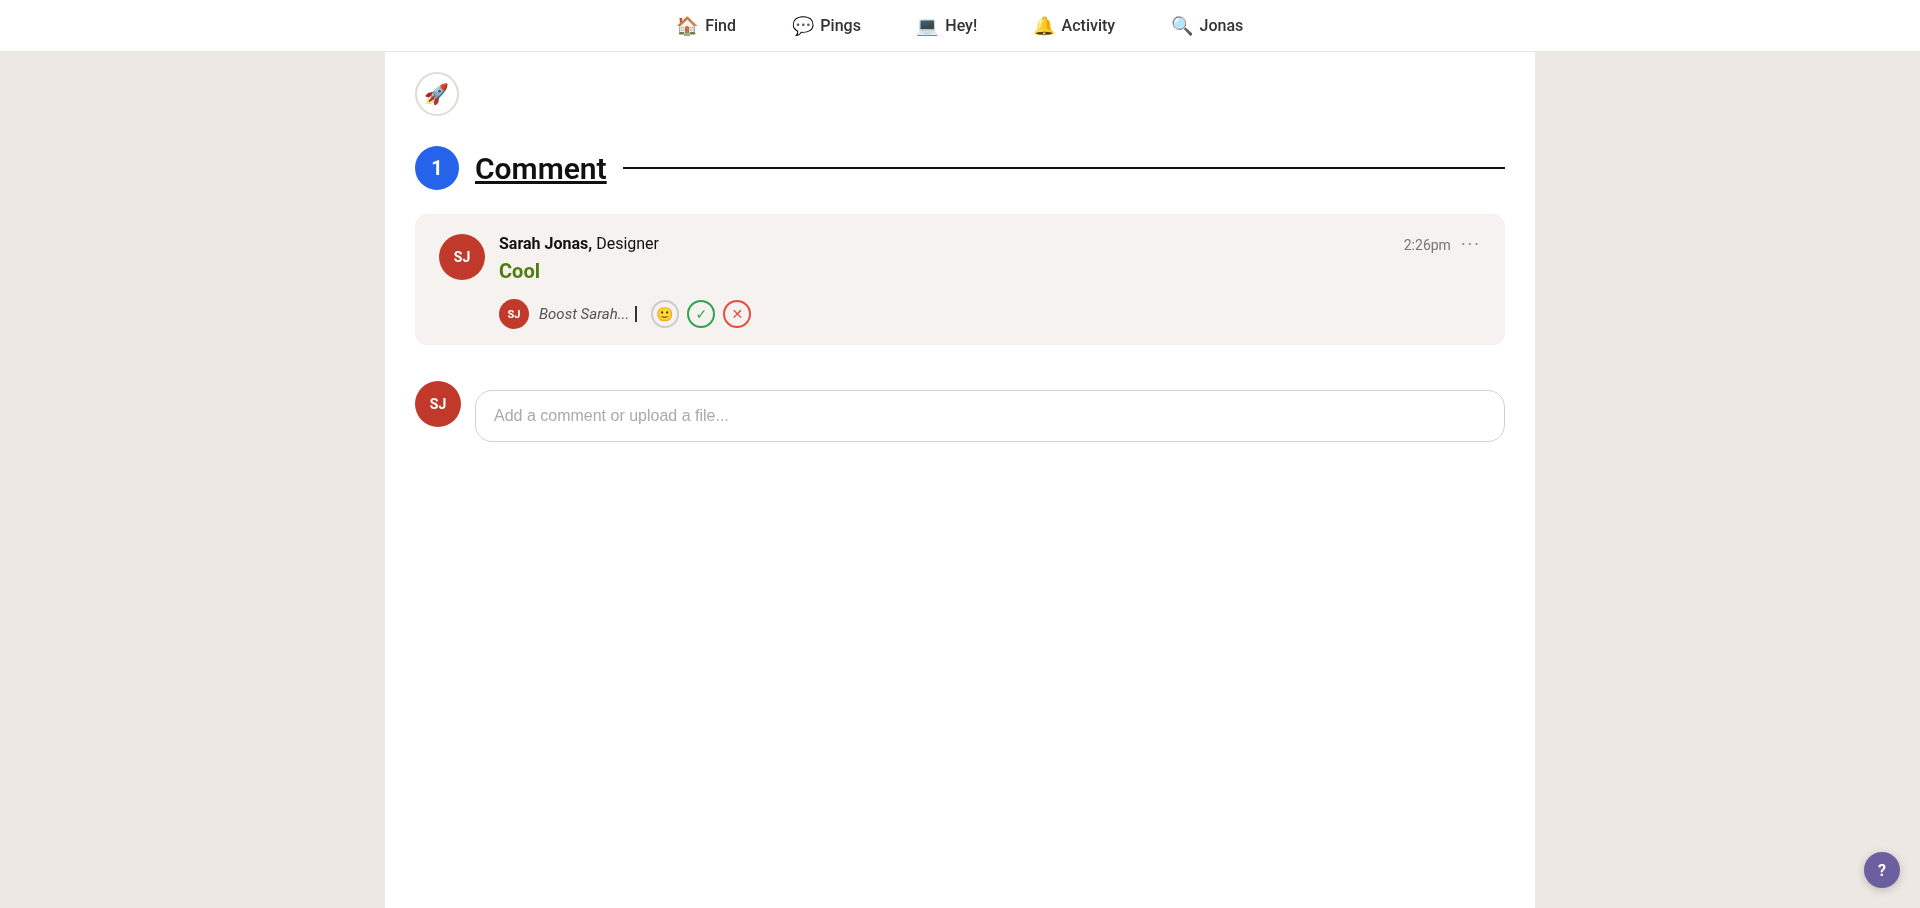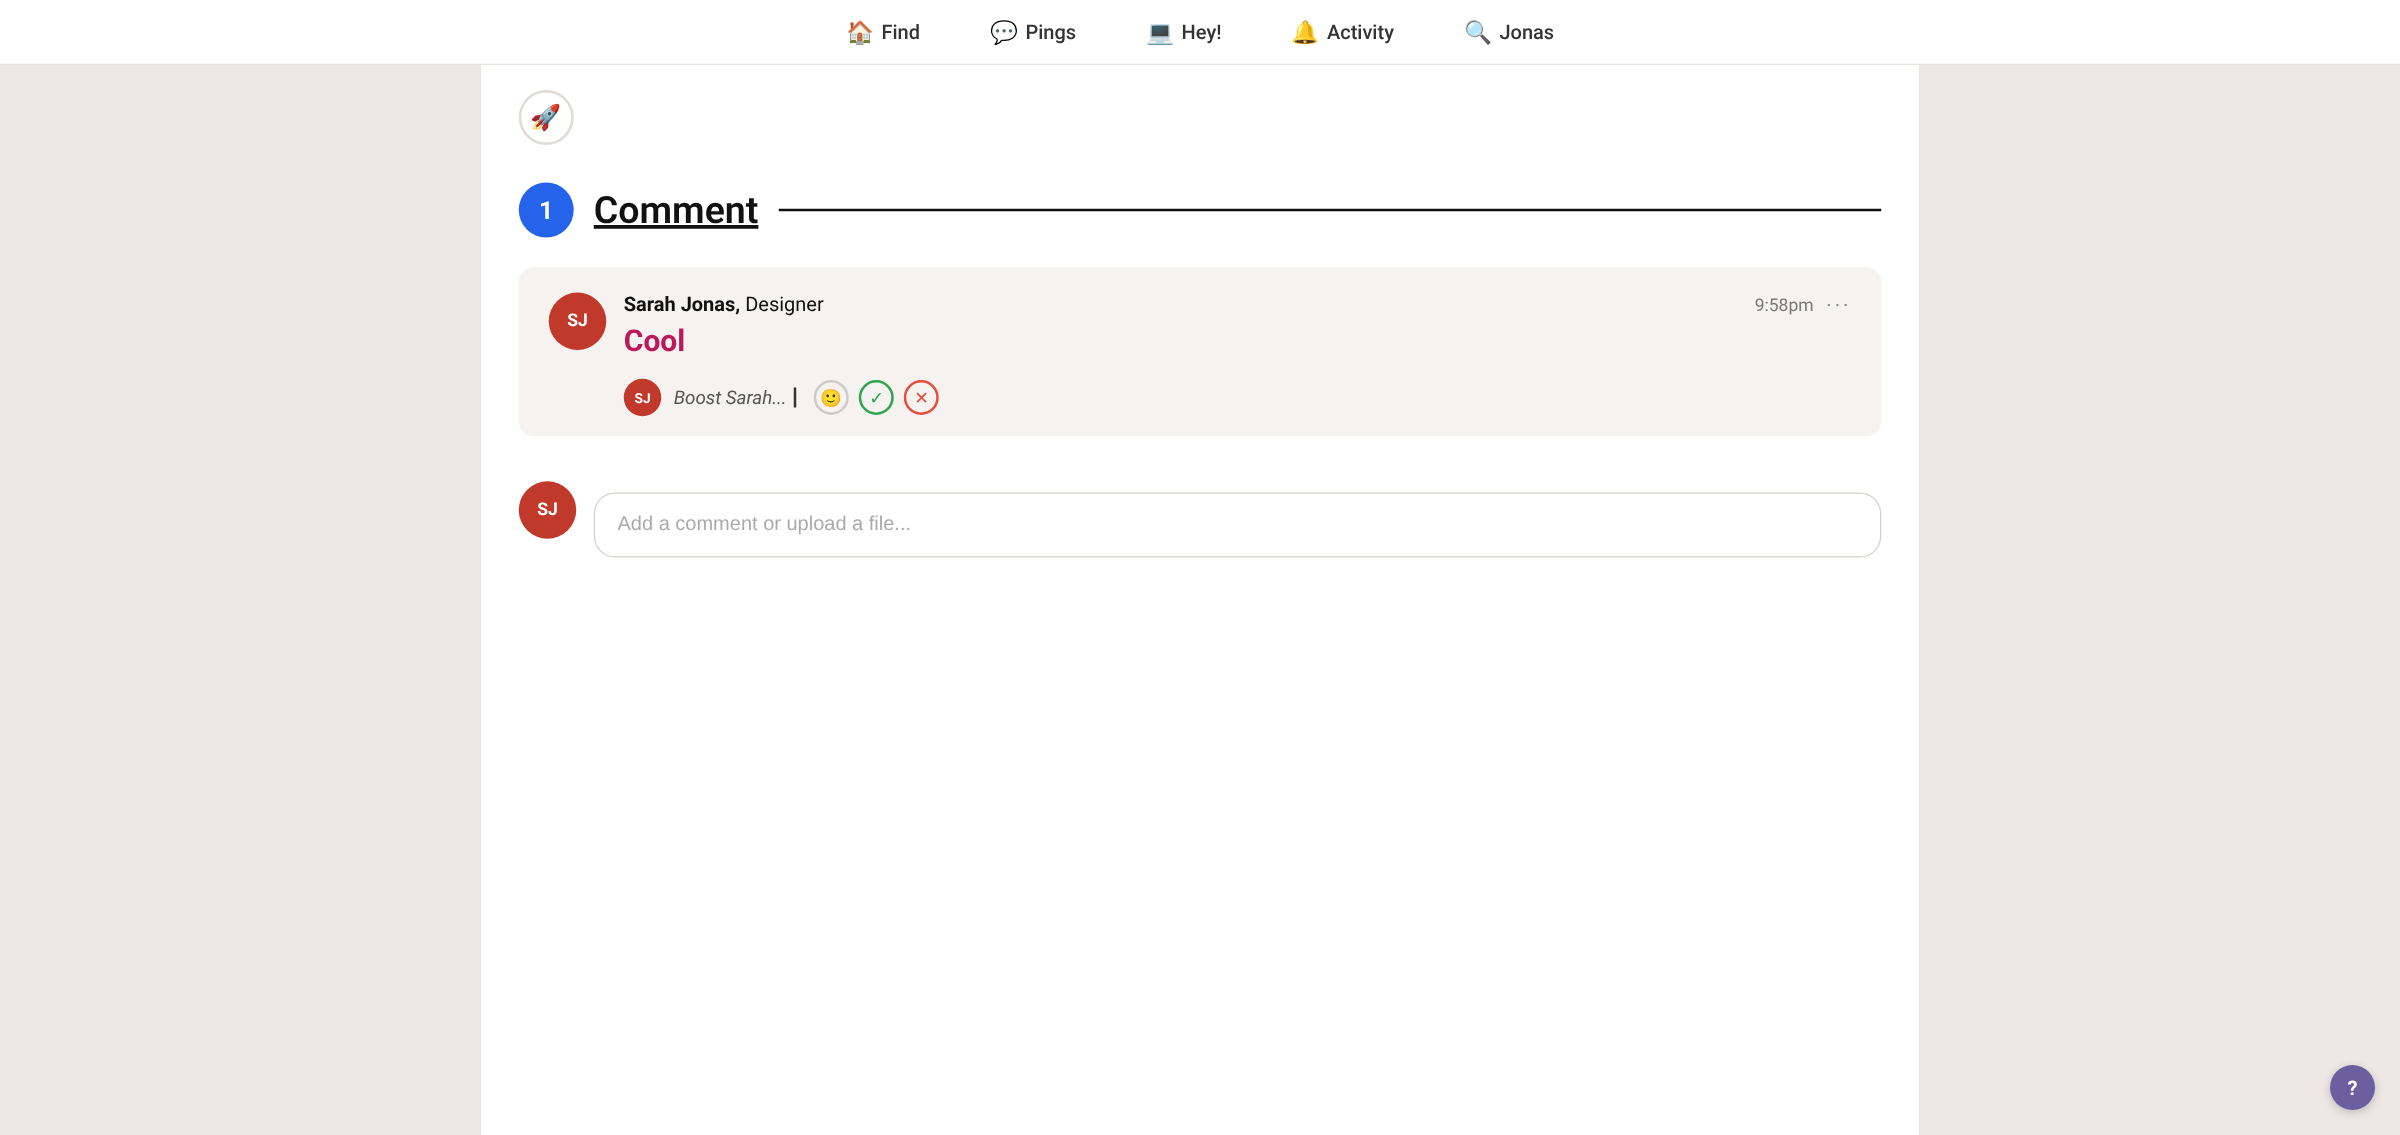--- a/index.html
+++ b/index.html
@@ -193,23 +193,23 @@
       font-size: 18px;
       color: #888;
       letter-spacing: 2px;
     }
     .comment-text {
       font-size: 16px;
       color: #333;
       margin-bottom: 14px;
     }
     .comment-boost-text {
-      font-size: 24px;
-      font-weight: 700;
-      color: #be185d;
+      font-size: 20px;
+      font-weight: 700;
+      color: #4d7c0f;
       margin-bottom: 16px;
     }
 
     
     .boost-row {
       display: flex;
       align-items: center;
       gap: 10px;
     }
     .boost-avatar {
@@ -366,21 +366,21 @@
 
     <div class="comment-card">
       <div class="comment-header">
         <div class="comment-avatar">SJ</div>
         <div class="comment-body">
           <div class="comment-meta">
             <span class="comment-author">
               <strong>Sarah Jonas,</strong><span> Designer</span>
             </span>
             <div class="comment-time-area">
-              <span>9:58pm</span>
+              <span>2:26pm</span>
               <span class="comment-dots">···</span>
             </div>
           </div>
           <p class="comment-boost-text">Cool</p>
 
           <div class="boost-row">
             <div class="boost-avatar">SJ</div>
             <div class="boost-input-area">
               <span class="boost-placeholder">Boost Sarah...</span>
               <span class="cursor-bar"></span>

